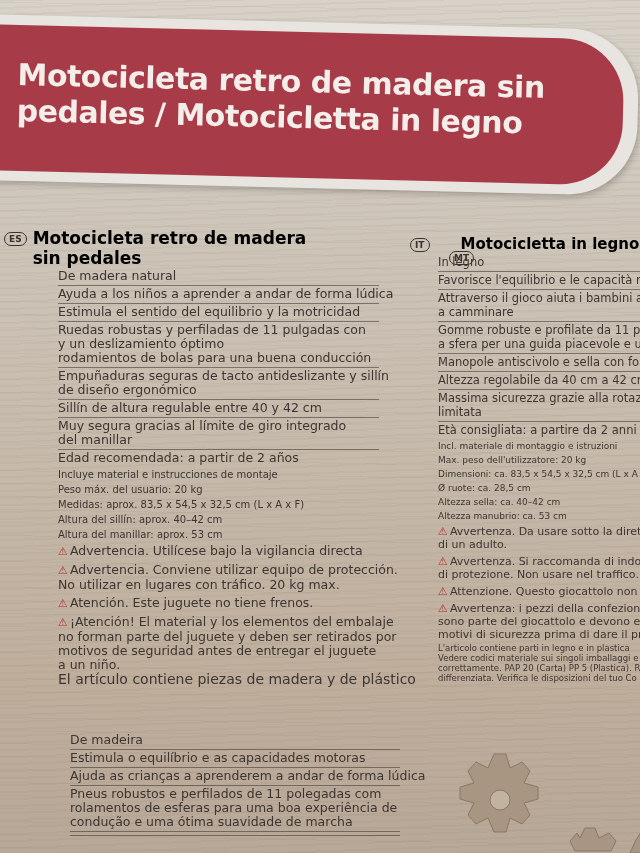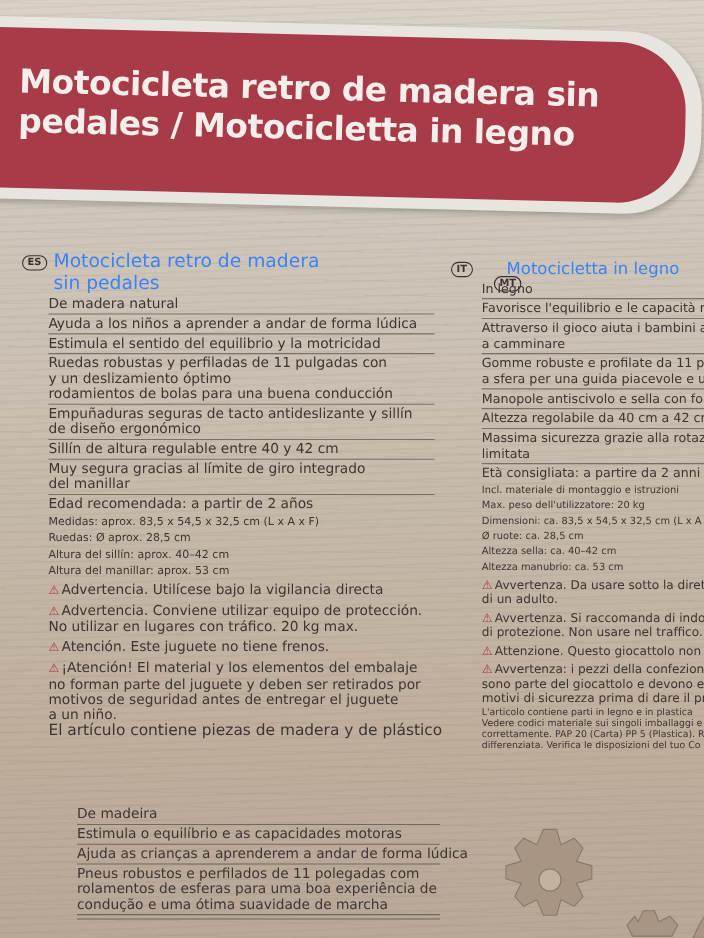--- a/index.html
+++ b/index.html
@@ -23,31 +23,31 @@
     background: #a83b48; border-radius: 0 62px 62px 0;
     transform: rotate(1.4deg); transform-origin: left top;
   }
   .banner-title {
     position: absolute; left: 18px; top: 57px; width: 580px;
     font-family: "DejaVu Sans", sans-serif; font-weight: bold;
     font-size: 30px; line-height: 36px; color: #f4eeea; letter-spacing: -0.5px;
     transform: rotate(1.4deg); transform-origin: left top;
   }
   .col { position: absolute; }
-  .col-es { left: 20px; top: 228px; width: 375px; }
+  .col-es { left: 4px; top: 228px; width: 375px; }
   .col-it { left: 410px; top: 234px; width: 240px; }
   .col-pt { left: 40px; top: 732px; width: 360px; }
   .lang-row { display: flex; align-items: flex-start; }
   .lang-badge {
     display: inline-block; border: 1.3px solid #3a3330; border-radius: 9px;
     font-size: 9px; font-weight: bold; padding: 0 4px; line-height: 12px;
     margin-right: 6px; margin-top: 4px; color: #3a3330; white-space: nowrap;
   }
-  .sec-title { font-weight: normal; font-size: 17px; line-height: 20px; color: #3b82f6; }
-  .items { margin-left: 24px; }
+  .sec-title { font-weight: bold; font-size: 17px; line-height: 20px; color: #000000; }
+  .items { margin-left: 54px; }
   .col-it .items { margin-left: 28px; }
   .col-pt .items { margin-left: 30px; }
   .item {
     font-size: 12.5px; line-height: 14px; padding: 1px 0 2px 0;
     border-bottom: 1px solid rgba(60,50,45,0.55); color: #3d3532;
     white-space: nowrap;
   }
   .item.last { border-bottom: none; }
   .small { font-size: 10px; line-height: 13px; padding: 1px 0; color: #3d3532; white-space: nowrap; }
   .tiny { font-size: 14px; line-height: 11px; color: #3d3532; white-space: nowrap; }
@@ -102,24 +102,27 @@
       <div class="item">
         <div>Muy segura gracias al límite de giro integrado</div>
         <div>del manillar</div>
       </div>
       <div class="item last">
         <div>Edad recomendada: a partir de 2 años</div>
       </div>
     </div>
   <div class="items" id="es-specs">
       <div class="small">
+        <div>Incluye material e instrucciones de montaje</div>
+      </div>
+      <div class="small">
+        <div>Peso máx. del usuario: 20 kg</div>
+      </div>
+      <div class="small">
         <div>Medidas: aprox. 83,5 x 54,5 x 32,5 cm (L x A x F)</div>
-      </div>
-      <div class="small">
-        <div>Ruedas: Ø aprox. 28,5 cm</div>
       </div>
       <div class="small">
         <div>Altura del sillín: aprox. 40–42 cm</div>
       </div>
       <div class="small">
         <div>Altura del manillar: aprox. 53 cm</div>
       </div>
     </div>
   <div class="items" id="es-warnings">
       <div class="warn"><span class="warn-icon">⚠</span><span>Advertencia. Utilícese bajo la vigilancia directa</span></div>

